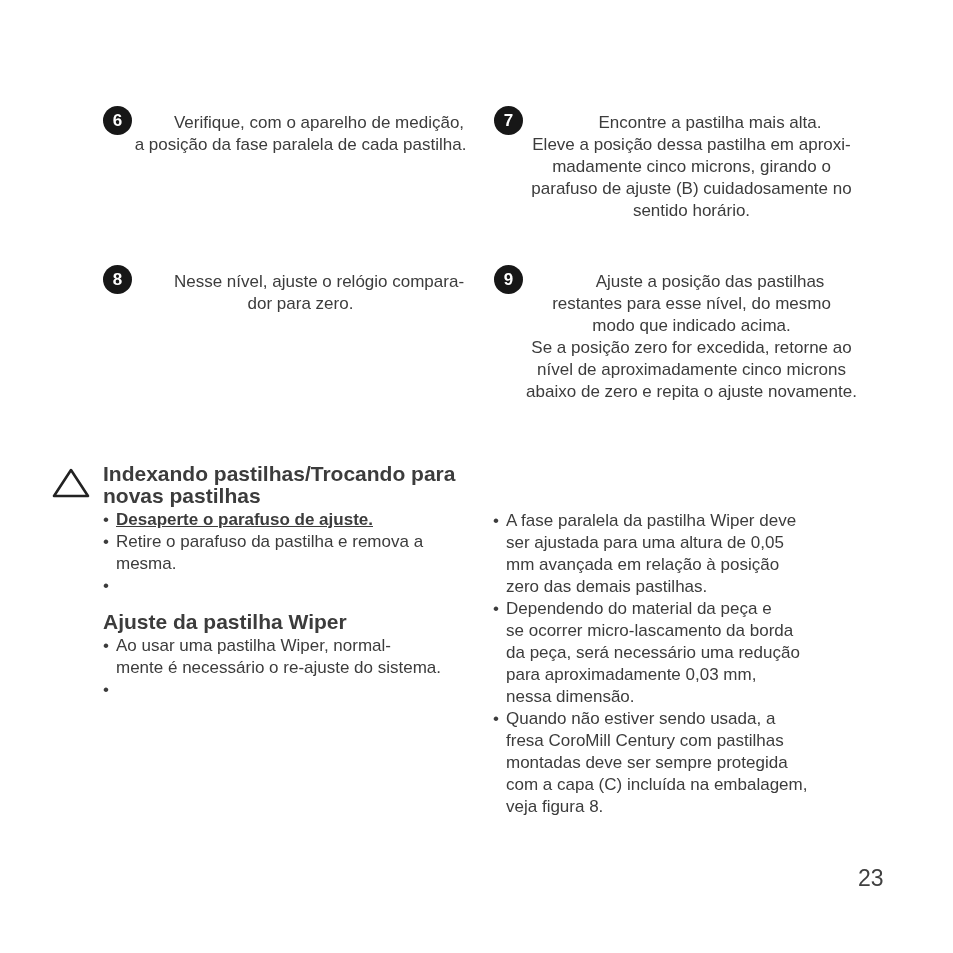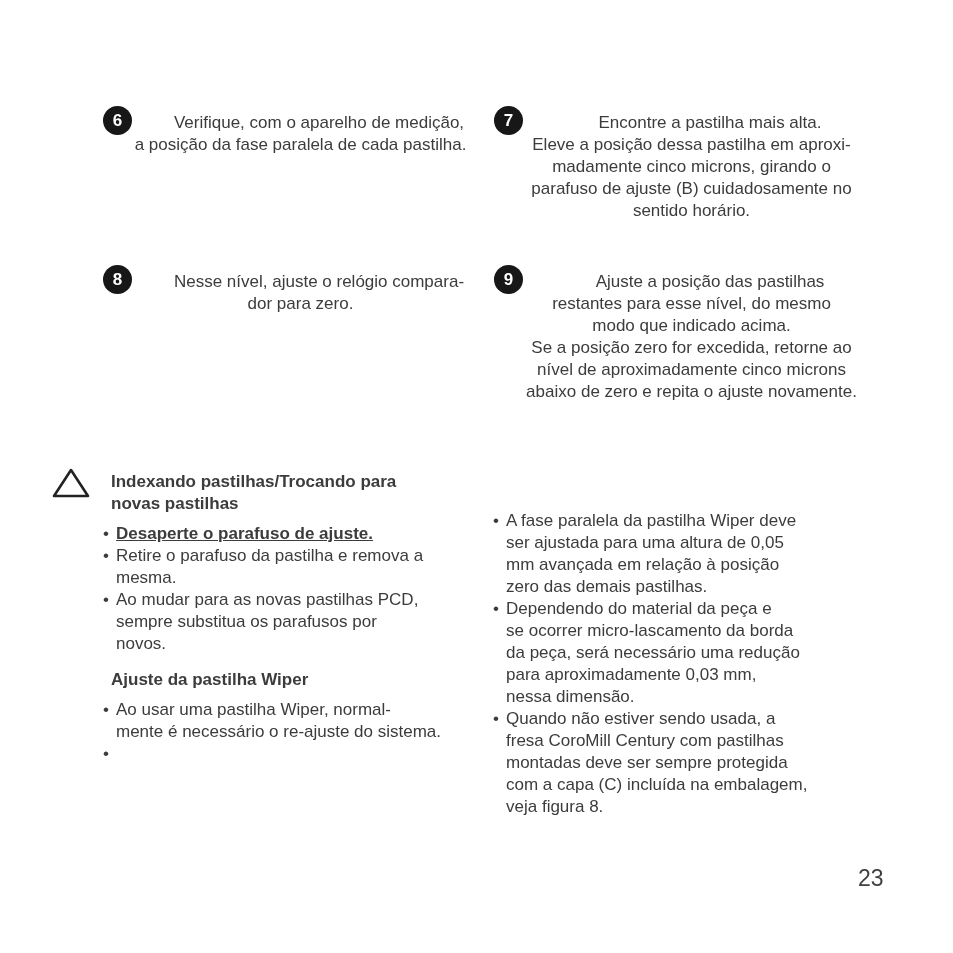--- a/index.html
+++ b/index.html
@@ -33,22 +33,22 @@
     margin: 0;
     font-size: 17px;
     line-height: 22px;
     white-space: pre-line;
     text-indent: 37px;
     text-align: center;
   }
   
   .section { position: absolute; font-size: 17px; line-height: 22px; }
   .section-heading {
-    margin: 8px;
-    font-size: 17px;
+    margin: 0;
+    font-size: 21px;
     line-height: 22px;
     font-weight: 700;
     white-space: pre-line;
   }
   .heading-wiper { margin-top: 14px; }
   .bullets { list-style: none; margin: 2px 0 0 0; padding: 0; }
   .bullets li { display: flex; margin: 0; }
   .bullet-mark { flex: none; width: 13px; }
   .bullet-text { white-space: pre-line; }
   .bold { font-weight: 700; text-decoration: underline; }
@@ -114,23 +114,20 @@
         <span class="bullet-mark">•</span>
         <span class="bullet-text bold">Desaperte o parafuso de ajuste.</span>
       </li>
       <li>
         <span class="bullet-mark">•</span>
         <span class="bullet-text">Retire o parafuso da pastilha e remova a
 mesma.</span>
       </li>
       <li>
         <span class="bullet-mark">•</span>
-        <span class="bullet-text">Ao mudar para as novas pastilhas PCD,
-sempre substitua os parafusos por
-novos.</span>
       </li>
     </ul>
 
     <h3 class="section-heading heading-wiper">Ajuste da pastilha Wiper</h3>
     <ul class="bullets">
       <li>
         <span class="bullet-mark">•</span>
         <span class="bullet-text">Ao usar uma pastilha Wiper, normal-
 mente é necessário o re-ajuste do sistema.</span>
       </li>

